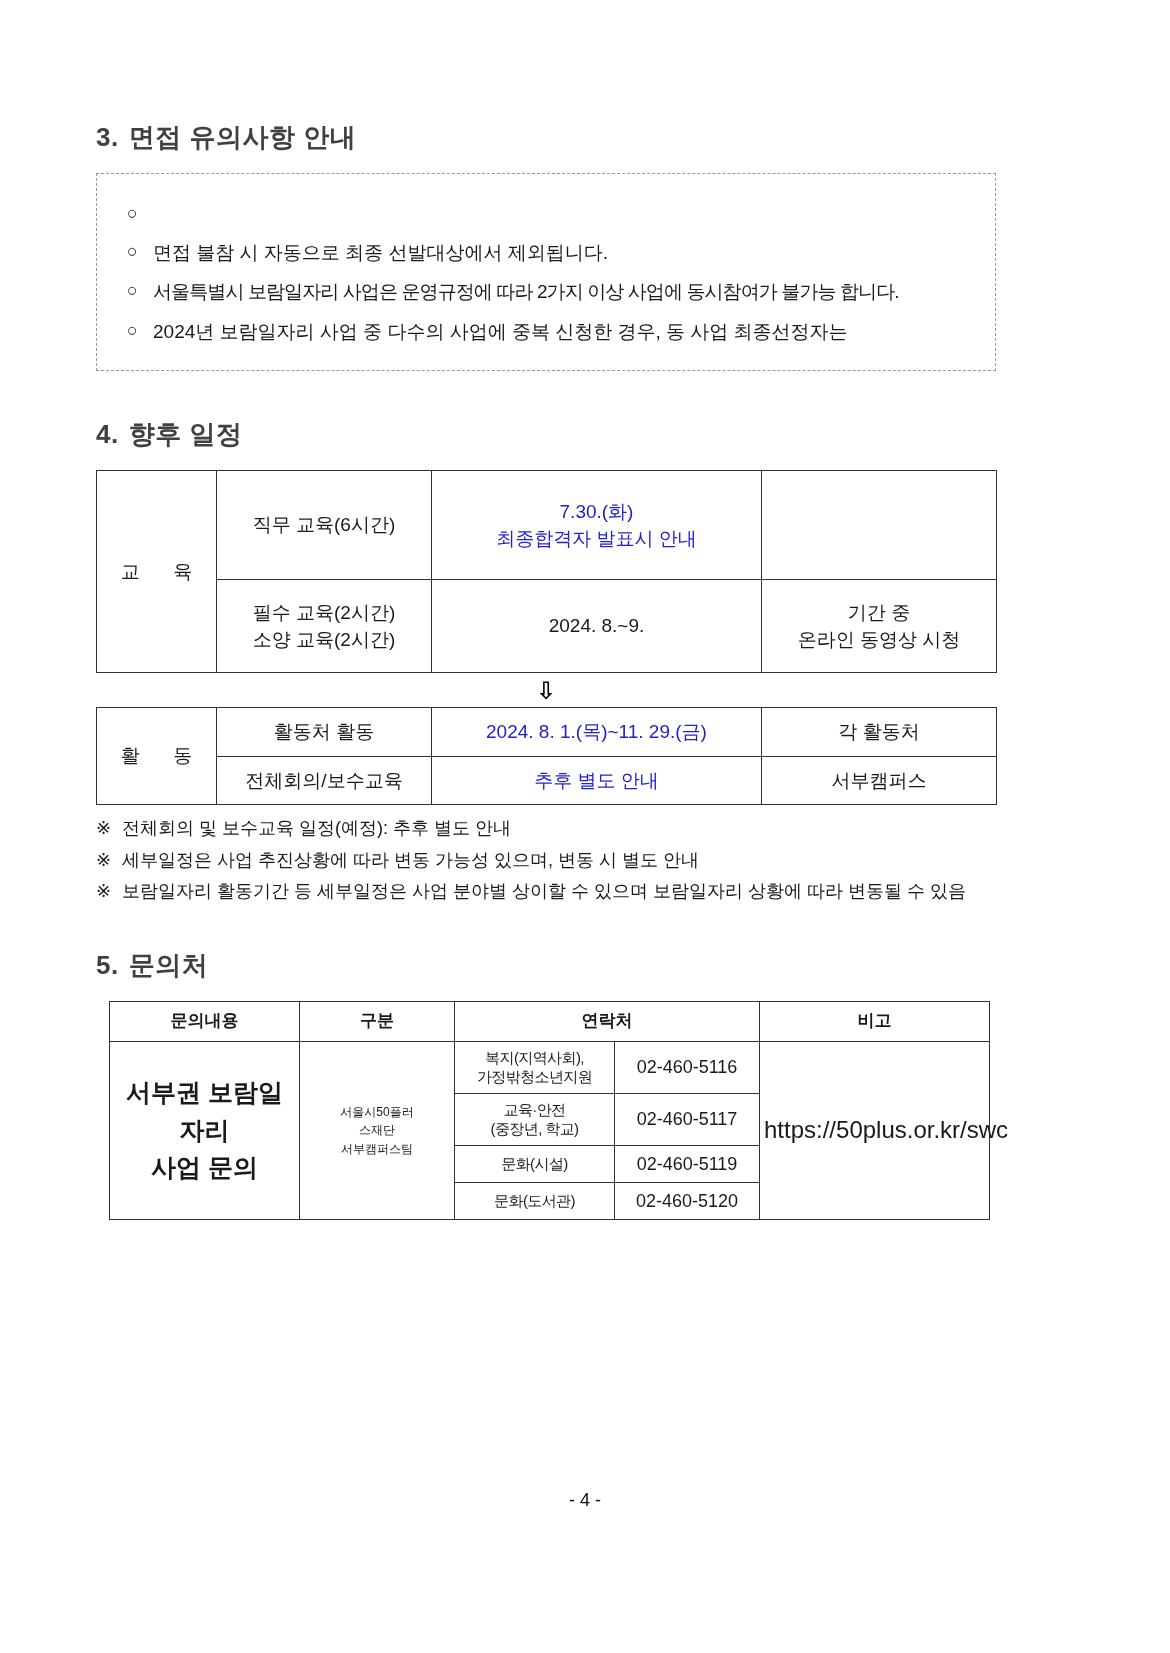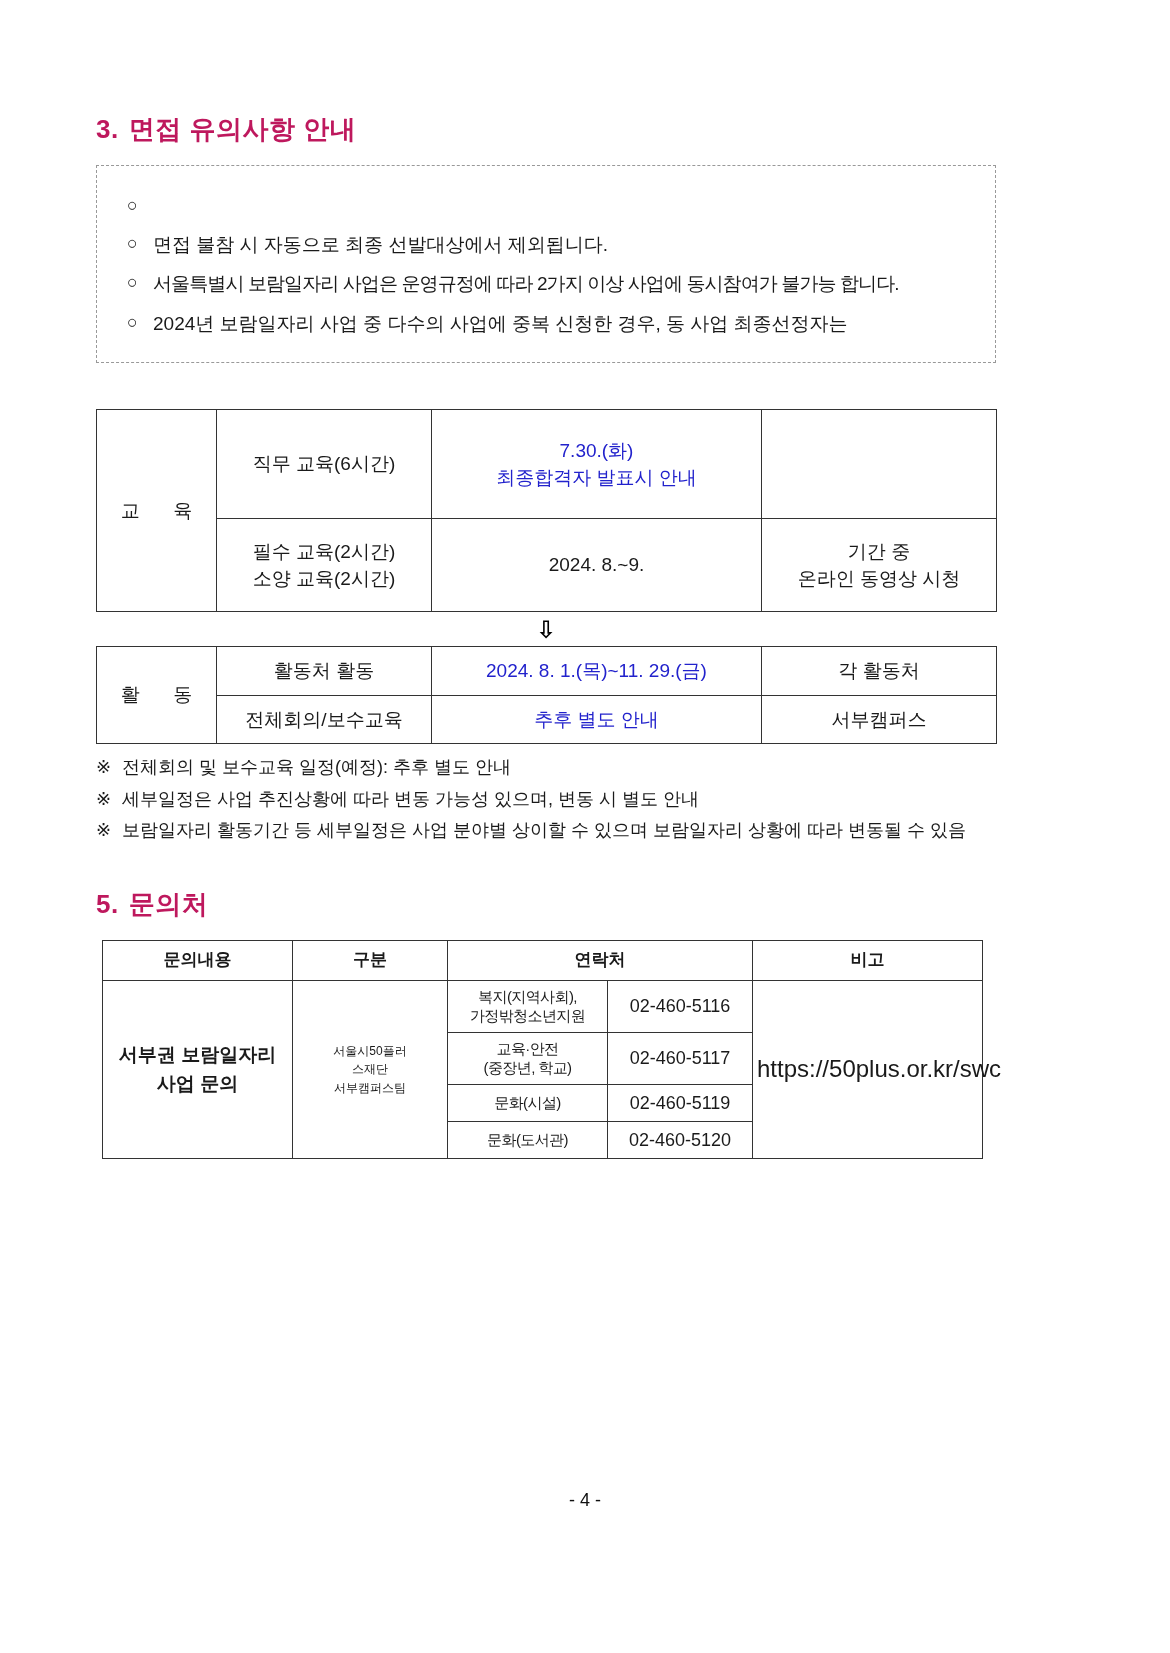--- a/index.html
+++ b/index.html
@@ -27,22 +27,22 @@
     left: 96px;
     top: 108px;
     width: 900px;
   }
 
   
   .sec-h {
     font-size: 26px;
     font-weight: bold;
     letter-spacing: 0.5px;
-    margin: 4px 0 18px 0;
-    color: #be185d;
+    margin: 12px 0 18px 0;
+    color: #404040;
   }
   .sec-h .num { margin-right: 10px; }
 
   
   .notice-box {
     border: 1px dashed #999;
     padding: 26px 30px 24px 30px;
     box-sizing: border-box;
     width: 900px;
     margin-bottom: 46px;
@@ -102,33 +102,33 @@
     font-size: 18px;
     line-height: 1.75;
     display: flex;
   }
   .note-mark { flex: 0 0 auto; width: 26px; }
   .note-body { flex: 1 1 auto; }
 
   
   .contact-table {
     width: 880px;
-    margin-left: 6px;
+    margin-left: 13px;
   }
   .contact-table td, .contact-table th {
     border: 1px solid #333;
     text-align: center;
     vertical-align: middle;
     font-size: 17px;
     padding: 6px 4px;
     line-height: 1.35;
     font-weight: normal;
   }
   .contact-table .hdr { font-weight: bold; font-size: 17px; padding: 8px 4px; }
-  .contact-table .strong { font-weight: bold; font-size: 19px; line-height: 1.5; }
+  .contact-table .strong { font-weight: bold; font-size: 25px; line-height: 1.5; }
   .contact-table .org { font-size: 12px; line-height: 1.55; }
   .contact-table .cat { font-weight: normal; font-size: 15px; letter-spacing: -0.6px; line-height: 1.3; }
   .contact-table .tel { font-size: 18px; }
   .contact-table .url { font-size: 24px; }
 
   .page-num {
     position: absolute;
     left: 0;
     top: 1490px;
     width: 1170px;
@@ -166,20 +166,23 @@
         </span>
       </div>
       <div class="notice-item">
         <span class="notice-bullet">○</span>
         <span class="notice-text">
           <span class="l2">2024년 보람일자리 사업 중 다수의 사업에 중복 신청한 경우, 동 사업 최종선정자는</span>
         </span>
       </div>
     </div>
 
+    <h2 class="sec-h">
+      <span class="num">4.</span><span>향후 일정</span>
+    </h2>
 
     <table class="sched-table">
       <colgroup>
         <col style="width:120px">
         <col style="width:215px">
         <col style="width:330px">
         <col style="width:235px">
       </colgroup>
       <tbody>
         <tr>

